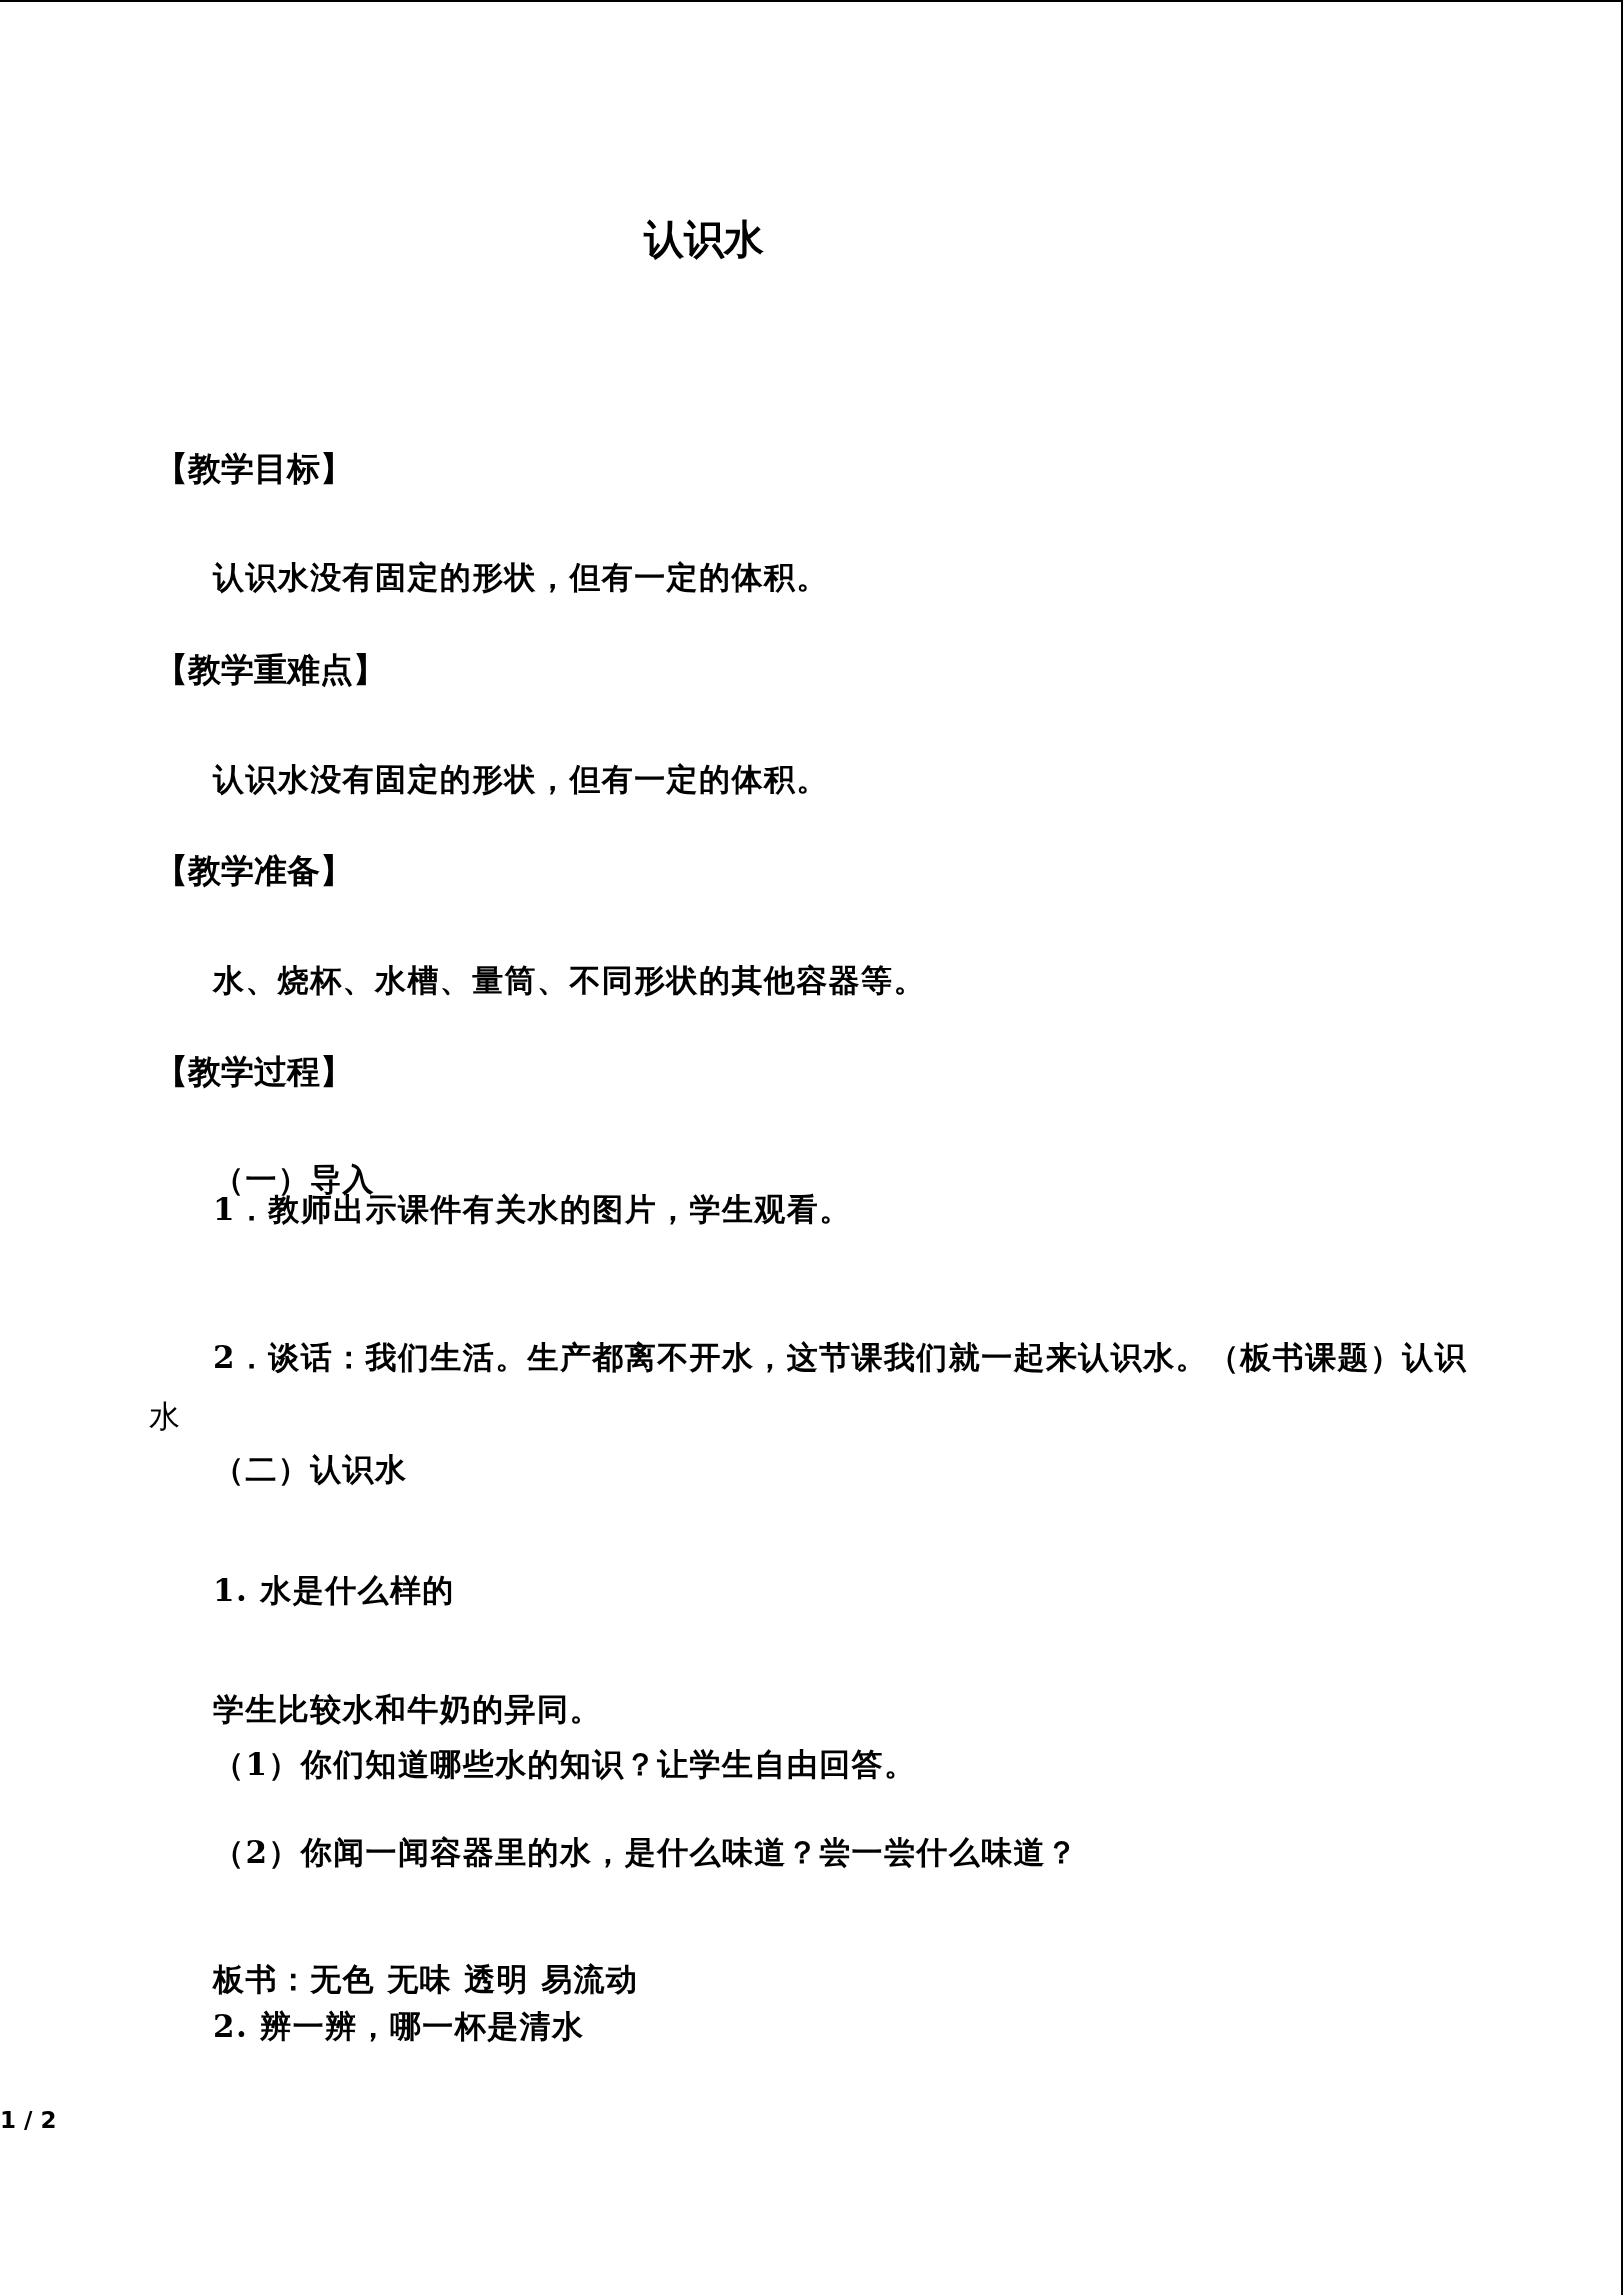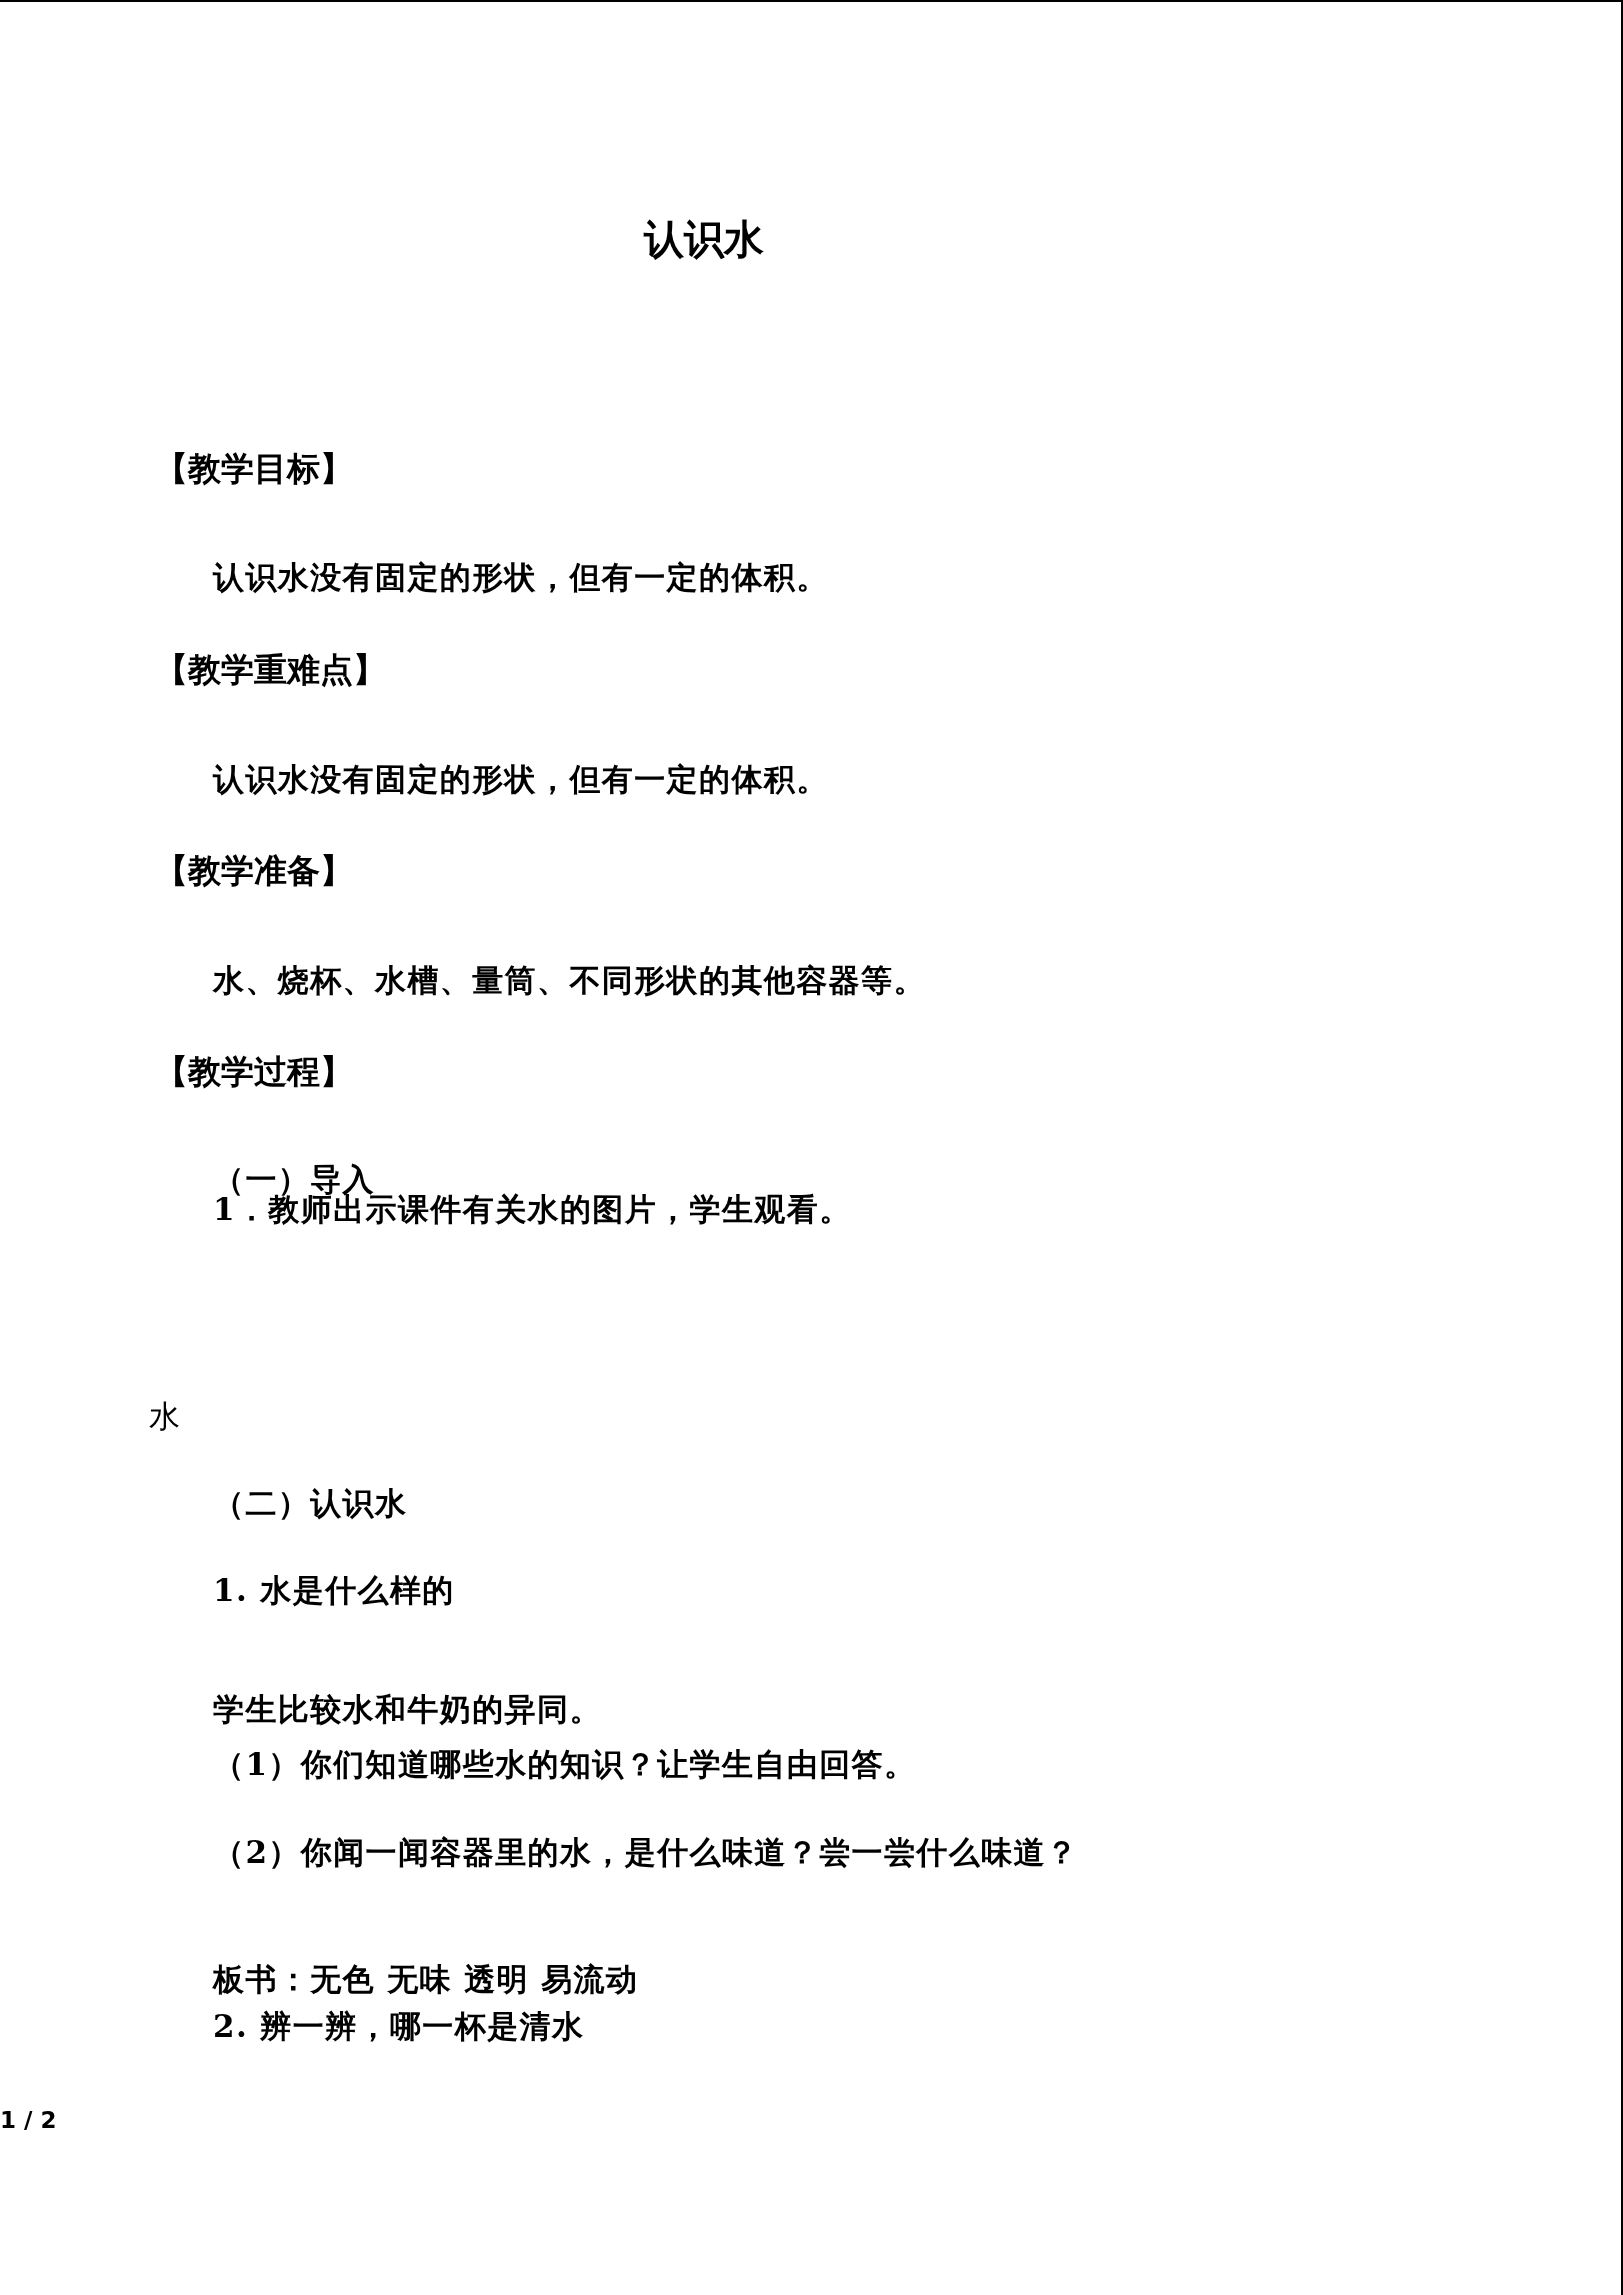--- a/index.html
+++ b/index.html
@@ -76,23 +76,24 @@
   <div class="line heading" style="top:651px;">【教学重难点】</div>
   <div class="line body-text indent" style="top:762px;">认识水没有固定的形状，但有一定的体积。</div>
 
   <div class="line heading" style="top:852px;">【教学准备】</div>
   <div class="line body-text indent" style="top:963px;">水、烧杯、水槽、量筒、不同形状的其他容器等。</div>
 
   <div class="line heading" style="top:1053px;">【教学过程】</div>
 
   <div class="line body-text indent" style="top:1162px;">（一）导入</div>
   <div class="line body-text indent" style="top:1192px;">1．教师出示课件有关水的图片，学生观看。</div>
+  <div class="line body-text indent" style="top:1340px;">2．谈话：我们生活。生产都离不开水，这节课我们就一起来认识水。（板书课题）认识</div>
   <div class="line body-text flush" style="top:1399px;">水</div>
 
-  <div class="line body-text indent" style="top:1486px;">（二）认识水</div>
+  <div class="line body-text indent" style="top:1452px;">（二）认识水</div>
   <div class="line body-text indent" style="top:1573px;">1. 水是什么样的</div>
   <div class="line body-text indent" style="top:1660px;margin-top:32px;">学生比较水和牛奶的异同。</div>
   <div class="line body-text indent" style="top:1747px;">（1）你们知道哪些水的知识？让学生自由回答。</div>
   <div class="line body-text indent" style="top:1835px;">（2）你闻一闻容器里的水，是什么味道？尝一尝什么味道？</div>
   <div class="line body-text indent" style="top:1962px;">板书：无色  无味  透明  易流动</div>
   <div class="line body-text indent" style="top:2009px;">2. 辨一辨，哪一杯是清水</div>
 
   <div class="line page-number">1 / 2</div>
 </div>
 

